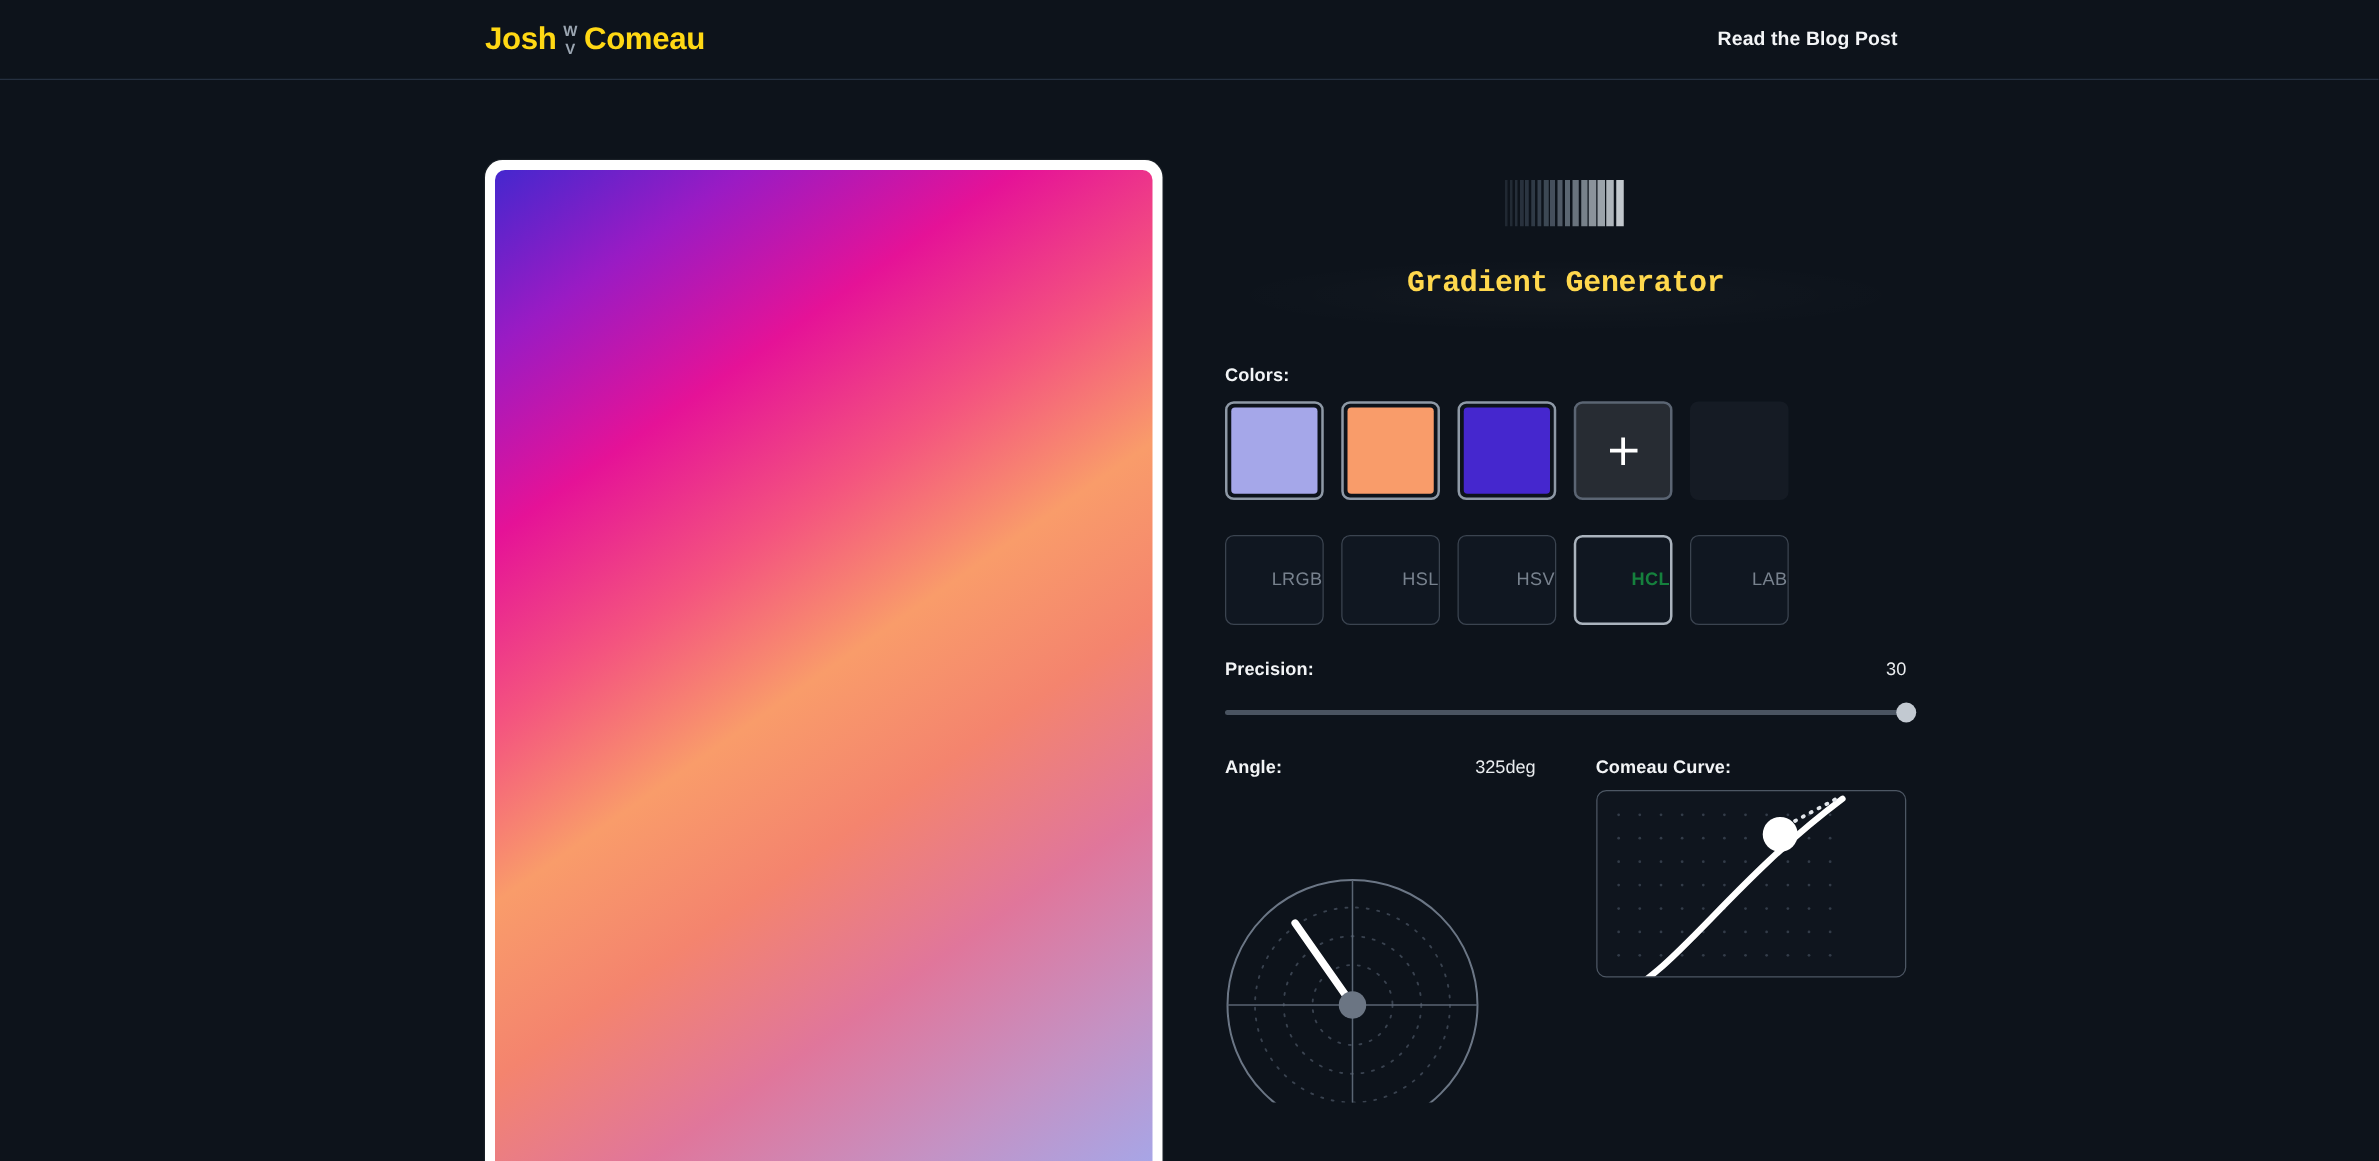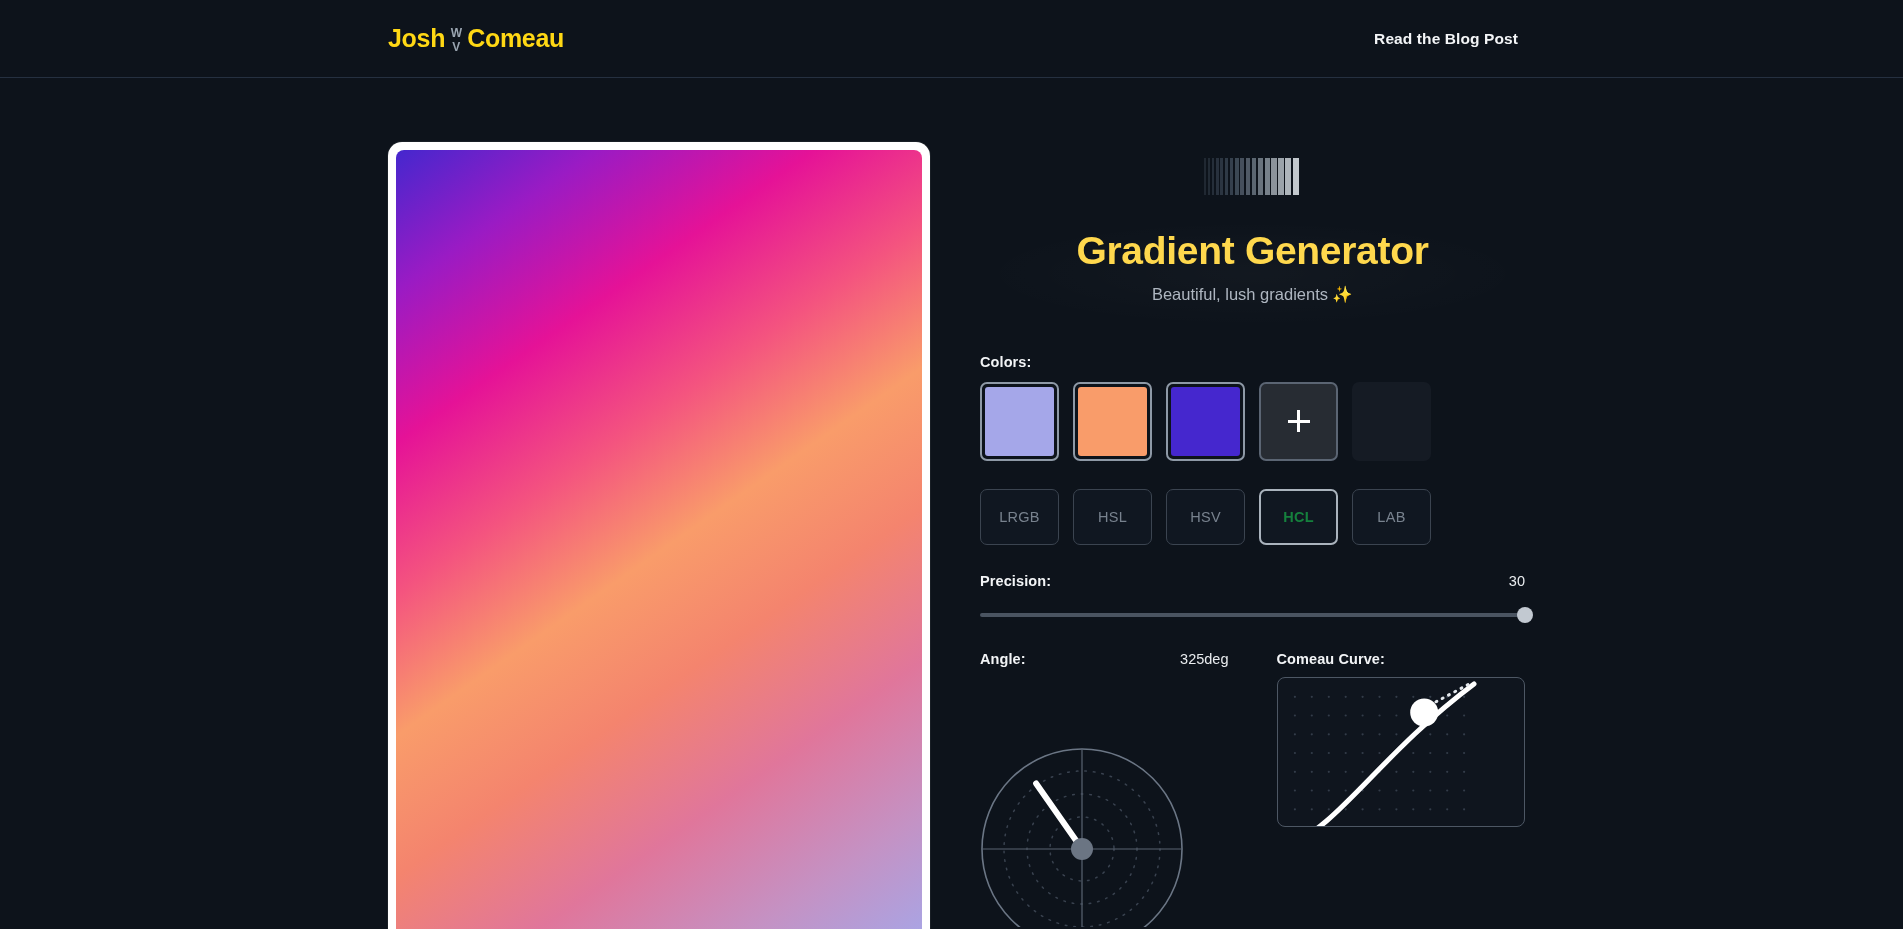--- a/index.html
+++ b/index.html
@@ -12,21 +12,21 @@
 
   body {
     background: #0d131b;
     font-family: "Liberation Sans", sans-serif;
     color: #e8eaed;
     -webkit-font-smoothing: antialiased;
   }
 
   
   .site-header {
-    height: 78px;
+    height: 64px;
     border-bottom: 1px solid #253040;
     display: flex;
     align-items: center;
     justify-content: space-between;
     padding: 0 385px 0 388px;
     background: #0d131b;
   }
 
   .logo {
     font-size: 25px;
@@ -118,25 +118,26 @@
   }
 
   
   .title-block {
     text-align: center;
     padding: 6px 0 22px;
     border-radius: 24px;
     background: radial-gradient(ellipse at center, rgba(255,255,255,0.022) 0%, rgba(255,255,255,0.0) 72%);
   }
   .app-title {
-    font-size: 39px;
+    font-size: 24px;
     font-weight: 700;
     color: #ffd84d;
     letter-spacing: -0.3px;
     line-height: 1.25;
+    font-family: Liberation Mono, monospace;
   }
   .app-subtitle {
     font-size: 16.5px;
     color: #aeb6c0;
     margin-top: 9px;
     font-weight: 400;
   }
   .app-subtitle .sparkle { color: #ffd84d; }
 
   
@@ -210,29 +211,30 @@
   }
 
   
   .mode-row {
     display: flex;
     gap: 14px;
     margin-top: 12px;
   }
   .mode-btn {
     width: 79px;
-    height: 56px;
+    height: 72px;
     border-radius: 7px;
     border: 1px solid #3b4450;
     background: #101721;
     color: #78828e;
     font-size: 14.5px;
     font-family: "Liberation Sans", sans-serif;
     letter-spacing: 0.3px;
     cursor: pointer;
+    text-align: right;
   }
   .mode-btn.active {
     border: 2px solid #aab3bd;
     color: #15803d;
     font-weight: 700;
   }
 
   
   .slider-wrap {
     margin-top: 18px;
@@ -327,23 +329,20 @@
         <span style="background: rgb(105, 115, 125); width: 4.86px; margin-right: 1.6px;"></span>
         <span style="background: rgb(119, 129, 138); width: 5.12px; margin-right: 1.6px;"></span>
         <span style="background: rgb(139, 147, 155); width: 5.38px; margin-right: 1.6px;"></span>
         <span style="background: rgb(155, 163, 170); width: 5.64px; margin-right: 1.6px;"></span>
         <span style="background: rgb(174, 181, 187); width: 5.9px; margin-right: 1.6px;"></span>
         <span style="background: rgb(194, 200, 205); width: 6.16px; margin-right: 1.6px;"></span>
       </div>
 
     <div class="title-block">
       <h1 class="app-title">Gradient Generator</h1>
-      <p class="app-subtitle">
-        <span>Beautiful, lush gradients </span><span class="sparkle">✨</span>
-      </p>
     </div>
 
     <div class="group">
       <div class="group-label">Colors:</div>
       <div class="swatch-row" id="swatch-row">
           <div class="swatch">
             <div class="swatch-inner" style="background: rgb(165, 167, 233);"></div>
           </div>
           <div class="swatch">
             <div class="swatch-inner" style="background: rgb(249, 156, 106);"></div>

